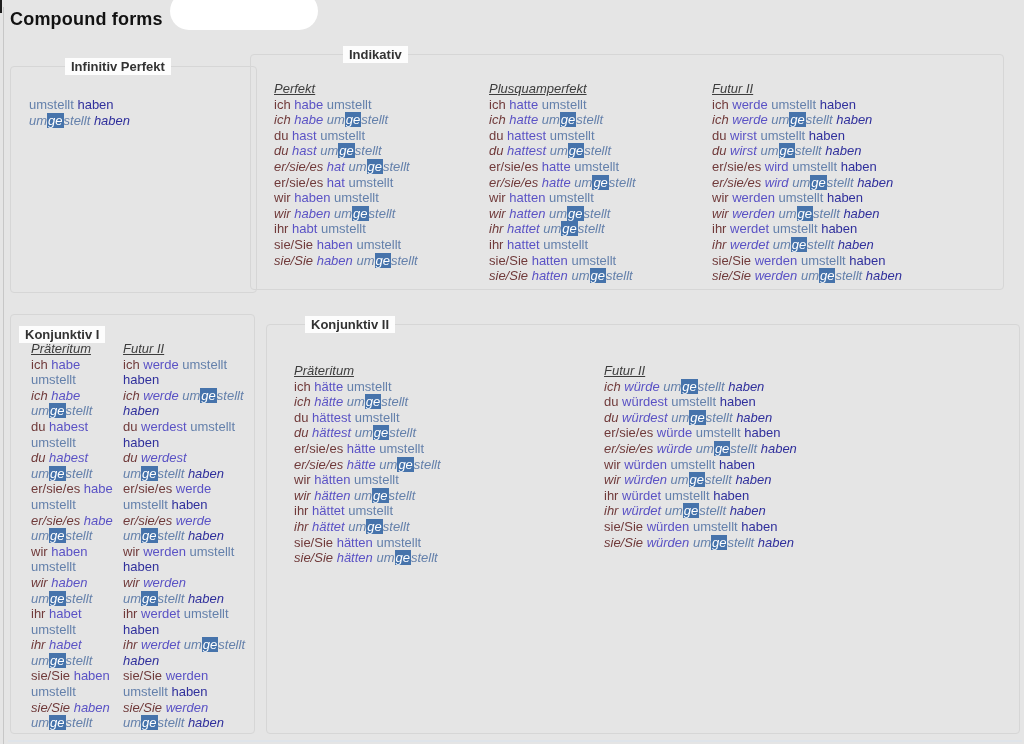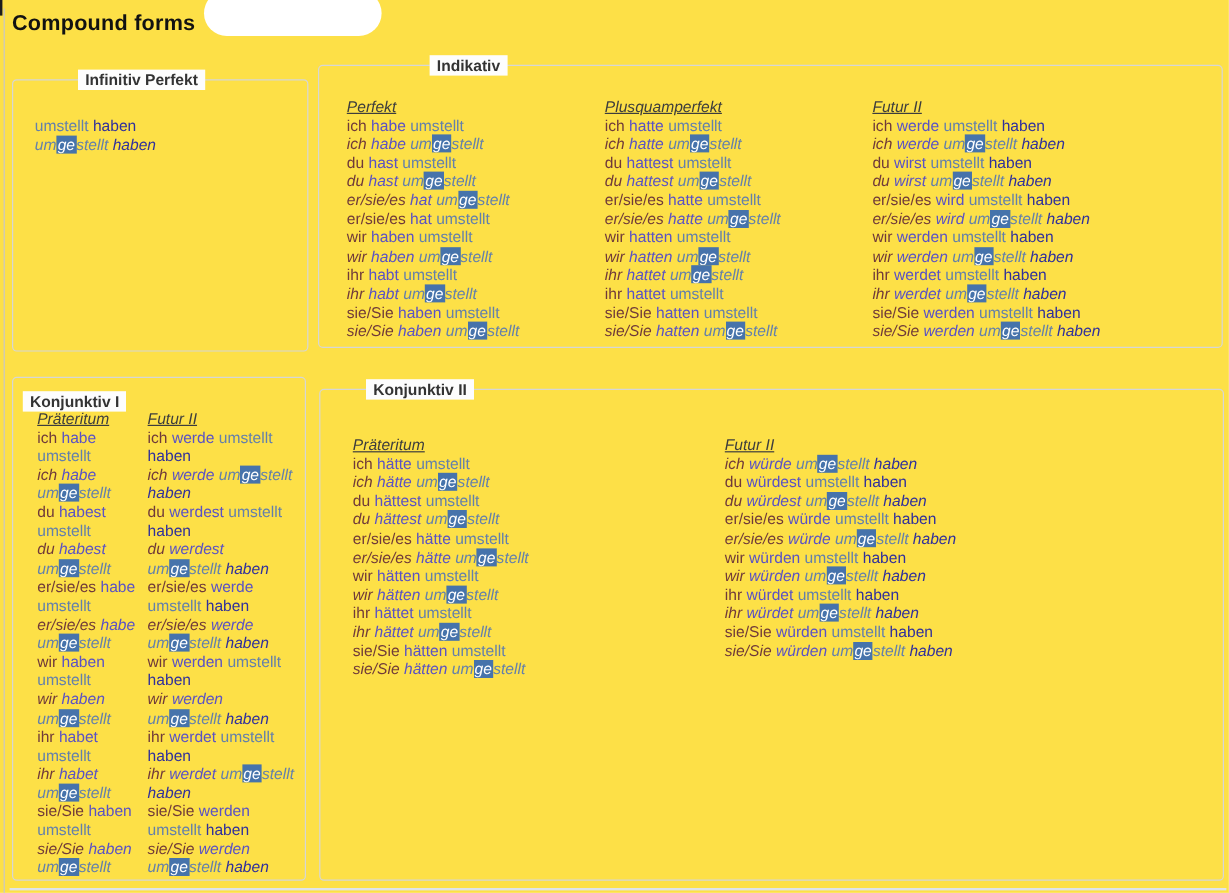--- a/index.html
+++ b/index.html
@@ -1,21 +1,21 @@
 <!DOCTYPE html>
 <html style="--c-pron: #703a3a; --c-aux: #5a52c5; --c-part: #6480ab; --c-inf: #30309c; --c-hlbg: #4673ab; --c-hltx: #ffffff;"><head>
 <meta charset="utf-8">
 <style>
   html,body{margin:0;padding:0;}
   body{
     width:1024px;height:744px;position:relative;overflow:hidden;
     background:#fcfcfc;
     font-family:"Liberation Sans","DejaVu Sans",sans-serif;
   }
-  .page{position:absolute;inset:0;background:#fde047;}
+  .page{position:absolute;inset:0;background:#e5e5e5;}
   .corner-mark{position:absolute;left:0;top:0;width:2px;height:13px;background:#1d1d1d;}
   .left-edge-line{position:absolute;left:3px;top:7px;width:1px;bottom:0;background:#c7c7c7;}
   .bottom-divider{position:absolute;left:8px;right:2px;top:740px;height:2px;background:#dfe4ea;}
   .title-highlight{position:absolute;left:170px;top:-8px;width:148px;height:38px;background:#ffffff;border-radius:19px;}
   .page-title{
     position:absolute;left:10px;top:9px;margin:0;
     font-size:18px;font-weight:bold;color:#121212;letter-spacing:.2px;
   }
   .fieldset{
     position:absolute;border:1px solid #d6d6d6;border-radius:4px;
@@ -36,21 +36,21 @@
   .w-aux{color:var(--c-aux,#5a52c5);}
   .w-part{color:var(--c-part,#6480ab);}
   .w-inf{color:var(--c-inf,#30309c);}
   .hl{background:var(--c-hlbg,#4673ab);color:var(--c-hltx,#ffffff);padding:0 1px;}
 
   #fs-infinitiv{left:10px;top:66px;width:245px;height:225px;}
   #fs-infinitiv .legend{left:14px;margin-left:40px;}
   #fs-infinitiv .columns{top:30px;}
   #fs-infinitiv .col:nth-child(1){left:18px;width:220px;}
 
-  #fs-indikativ{left:265px;top:54px;width:752px;height:234px;}
+  #fs-indikativ{left:250px;top:54px;width:752px;height:234px;}
   #fs-indikativ .legend{left:92px;}
   #fs-indikativ .columns{top:26px;}
   #fs-indikativ .col:nth-child(1){left:23px;width:210px;}
   #fs-indikativ .col:nth-child(2){left:238px;width:218px;}
   #fs-indikativ .col:nth-child(3){left:461px;width:282px;}
 
   #fs-k1{left:10px;top:314px;width:243px;height:418px;}
   #fs-k1 .legend{left:8px;margin-top:20px;}
   #fs-k1 .columns{top:26px;}
   #fs-k1 .col:nth-child(1){left:20px;width:90px;}
@@ -88,21 +88,20 @@
           <div class="col-header">Perfekt</div>
           <div class="line"><span class="w-pron">ich</span> <span class="w-aux">habe</span> <span class="w-part">umstellt</span></div>
           <div class="line it"><span class="w-pron">ich</span> <span class="w-aux">habe</span> <span class="w-part">um<span class="hl">ge</span>stellt</span></div>
           <div class="line"><span class="w-pron">du</span> <span class="w-aux">hast</span> <span class="w-part">umstellt</span></div>
           <div class="line it"><span class="w-pron">du</span> <span class="w-aux">hast</span> <span class="w-part">um<span class="hl">ge</span>stellt</span></div>
           <div class="line it"><span class="w-pron">er/sie/es</span> <span class="w-aux">hat</span> <span class="w-part">um<span class="hl">ge</span>stellt</span></div>
           <div class="line"><span class="w-pron">er/sie/es</span> <span class="w-aux">hat</span> <span class="w-part">umstellt</span></div>
           <div class="line"><span class="w-pron">wir</span> <span class="w-aux">haben</span> <span class="w-part">umstellt</span></div>
           <div class="line it"><span class="w-pron">wir</span> <span class="w-aux">haben</span> <span class="w-part">um<span class="hl">ge</span>stellt</span></div>
           <div class="line"><span class="w-pron">ihr</span> <span class="w-aux">habt</span> <span class="w-part">umstellt</span></div>
-          <div class="line it"><span class="w-pron">ihr</span> <span class="w-aux">habt</span> <span class="w-part">um<span class="hl">ge</span>stellt</span></div>
           <div class="line"><span class="w-pron">sie/Sie</span> <span class="w-aux">haben</span> <span class="w-part">umstellt</span></div>
           <div class="line it"><span class="w-pron">sie/Sie</span> <span class="w-aux">haben</span> <span class="w-part">um<span class="hl">ge</span>stellt</span></div>
         </div>
         <div class="col">
           <div class="col-header">Plusquamperfekt</div>
           <div class="line"><span class="w-pron">ich</span> <span class="w-aux">hatte</span> <span class="w-part">umstellt</span></div>
           <div class="line it"><span class="w-pron">ich</span> <span class="w-aux">hatte</span> <span class="w-part">um<span class="hl">ge</span>stellt</span></div>
           <div class="line"><span class="w-pron">du</span> <span class="w-aux">hattest</span> <span class="w-part">umstellt</span></div>
           <div class="line it"><span class="w-pron">du</span> <span class="w-aux">hattest</span> <span class="w-part">um<span class="hl">ge</span>stellt</span></div>
           <div class="line"><span class="w-pron">er/sie/es</span> <span class="w-aux">hatte</span> <span class="w-part">umstellt</span></div>

